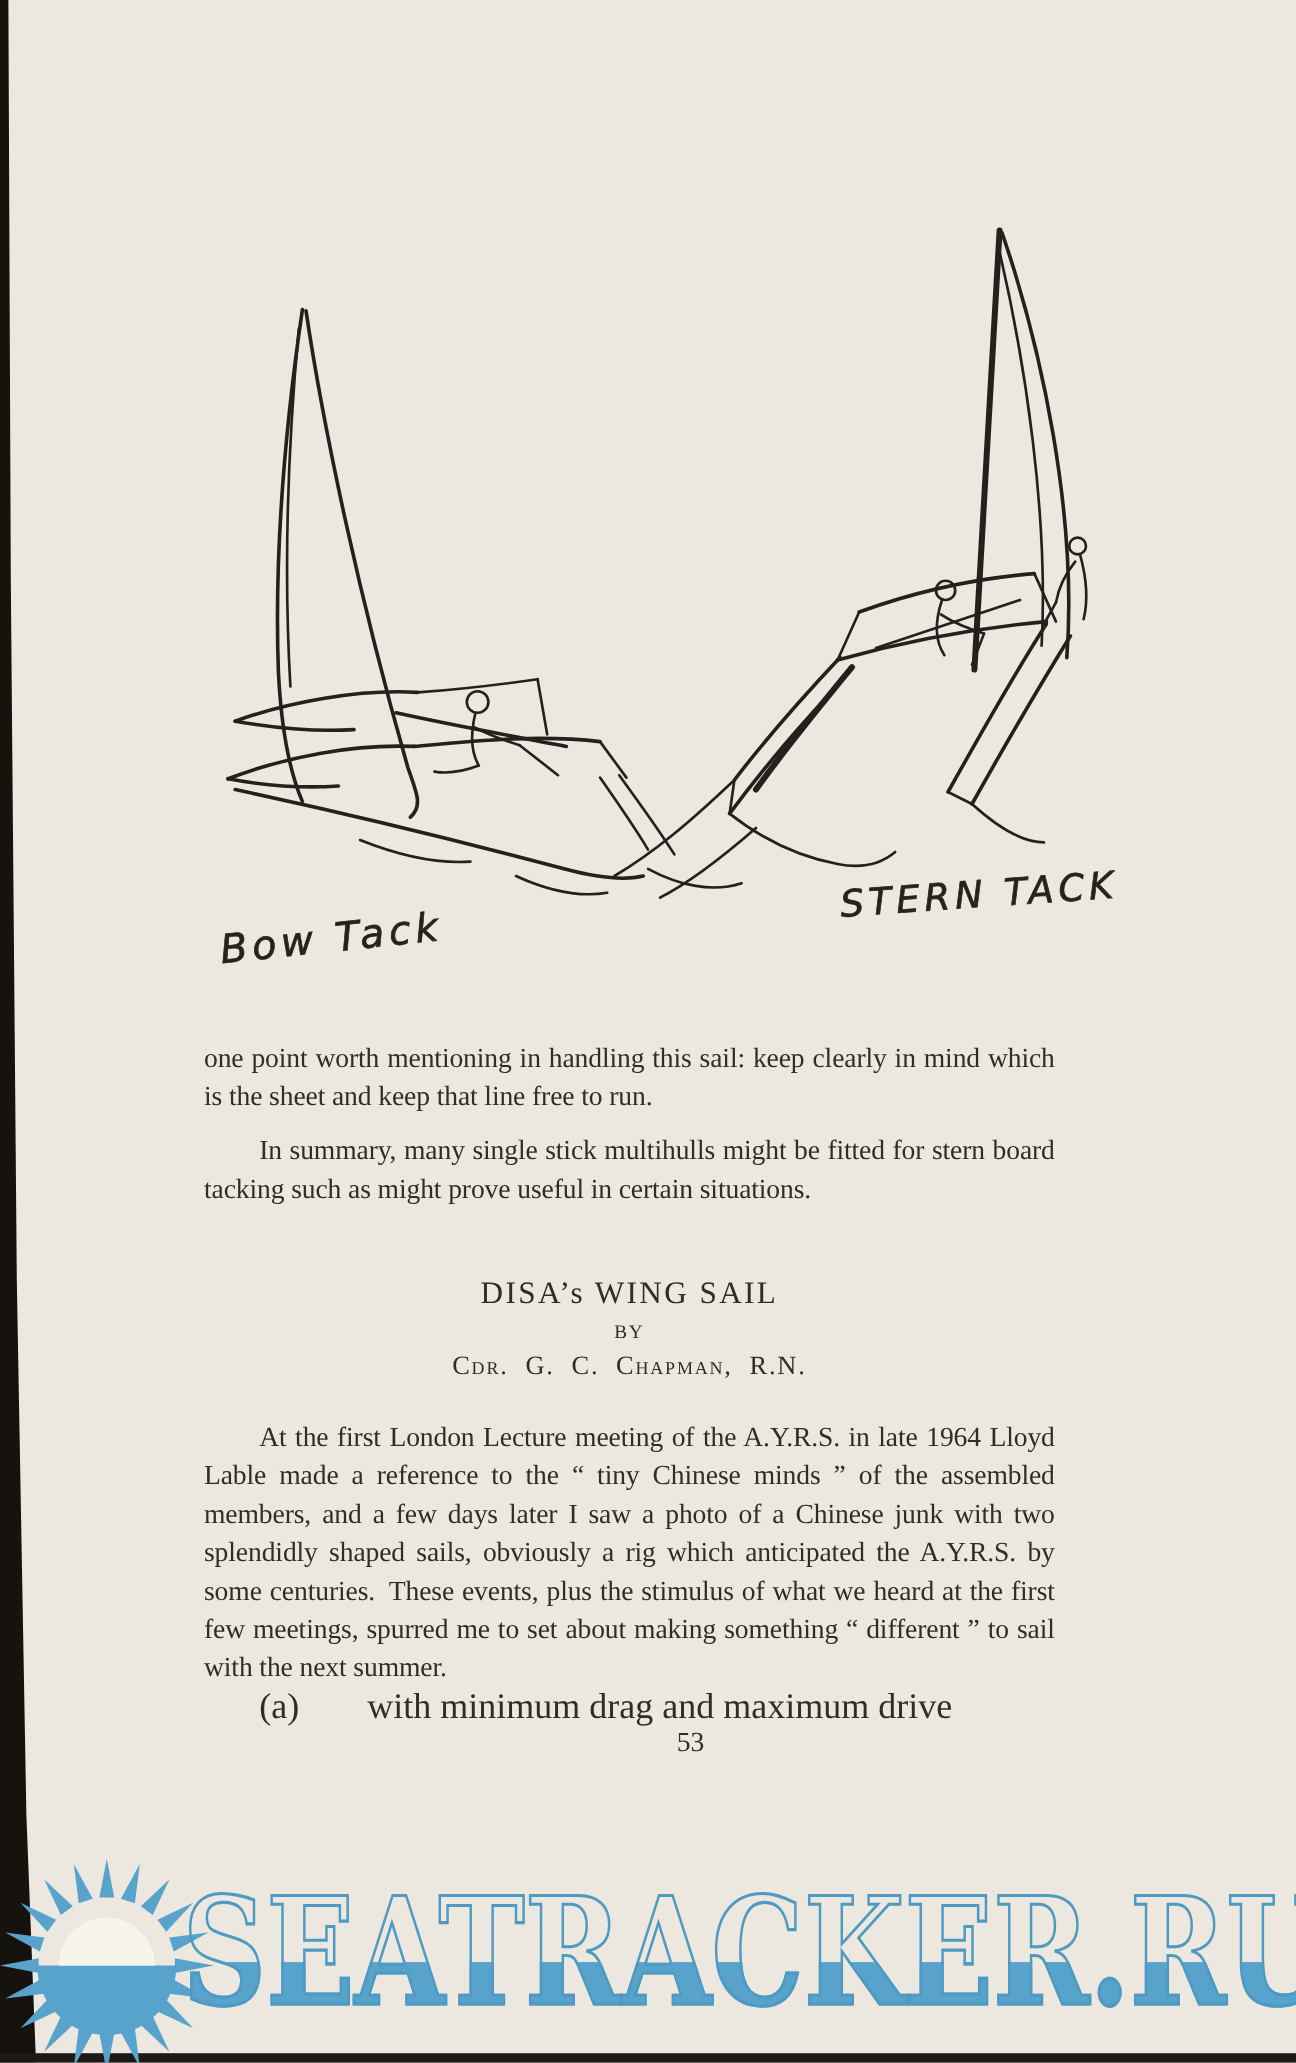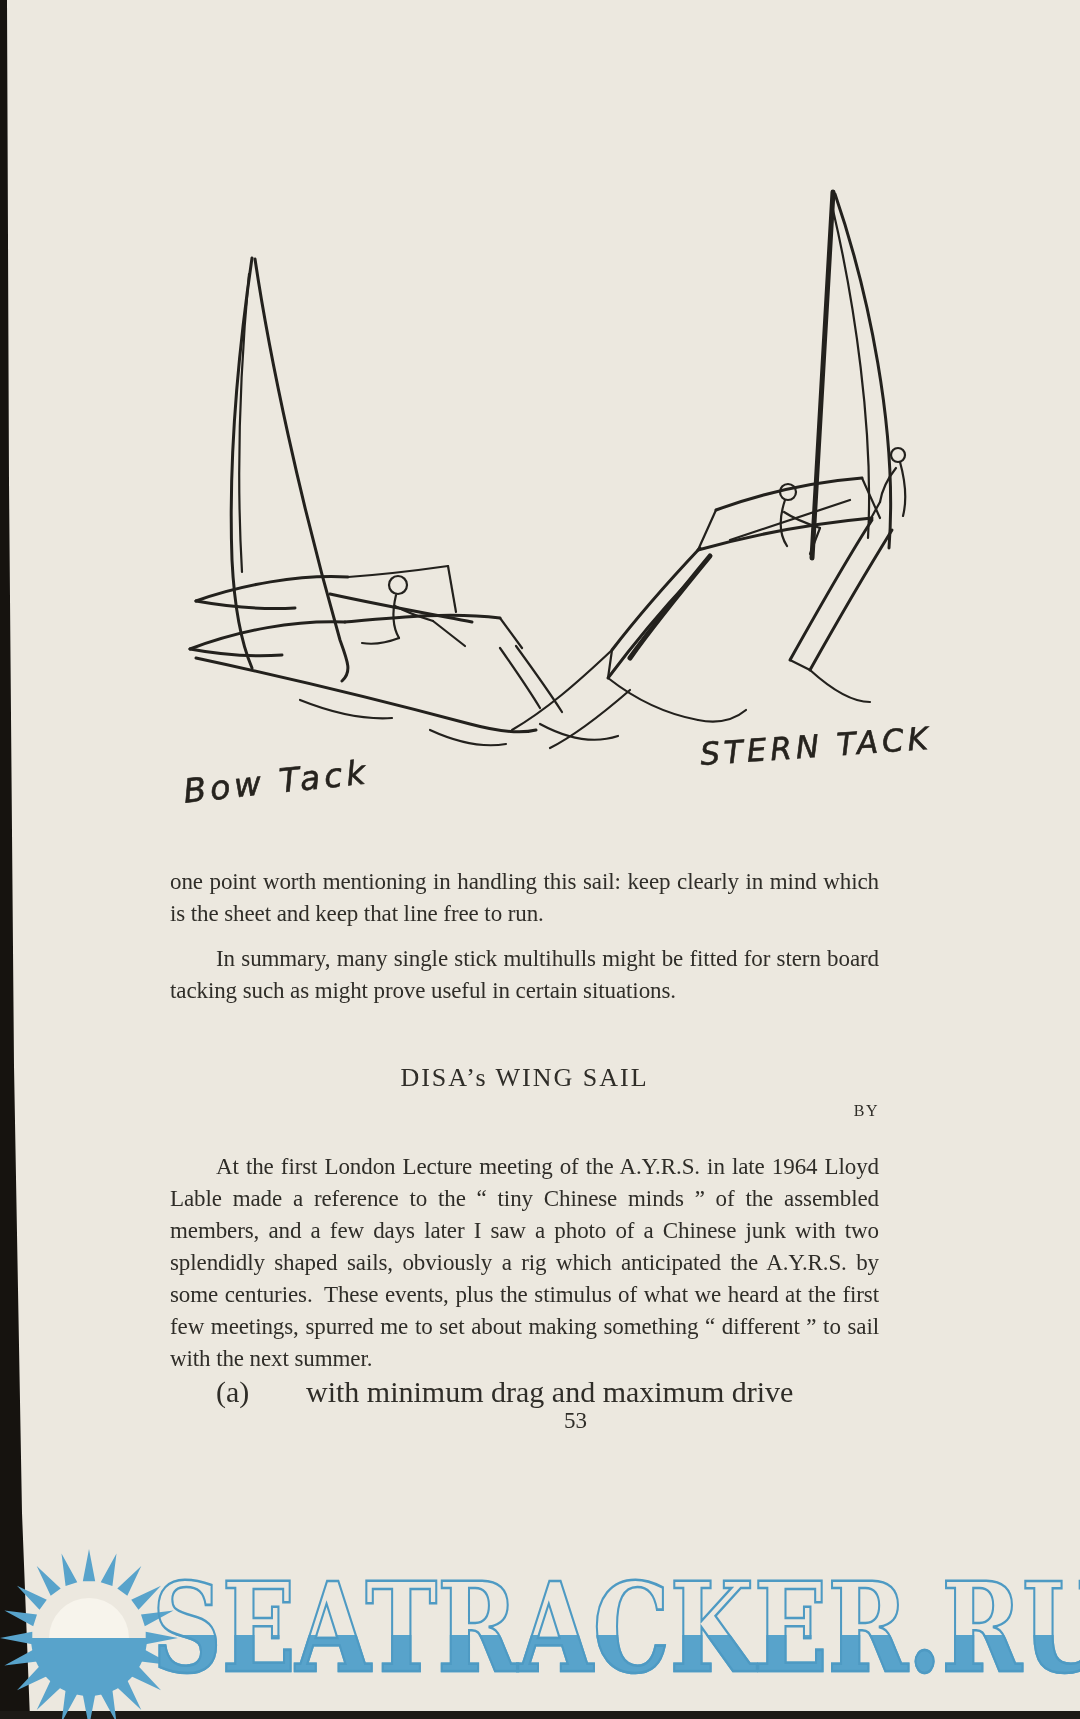--- a/index.html
+++ b/index.html
@@ -38,21 +38,21 @@
   .textcol{position:absolute;left:170px;top:866px;width:709px;z-index:2;}
   p.body{
     margin:0;font-size:23px;line-height:32px;text-align:justify;
     letter-spacing:-0.1px;
   }
   p.body + p.body{margin-top:13px;}
   .indent{text-indent:46px;}
   .it{}
   .heading{margin-top:56px;text-align:center;}
   .heading .title{font-size:26px;letter-spacing:2px;}
-  .heading .byline{font-size:16px;letter-spacing:1.5px;margin-top:9px;text-align:right;}
+  .heading .byline{font-size:16px;letter-spacing:1.5px;margin-top:9px;}
   .heading .author{
     font-size:22px;font-variant:small-caps;letter-spacing:1.5px;
     word-spacing:7px;margin-top:5px;
   }
   .article-start{margin-top:31px !important;}
   p.list{
     margin:1px 0 0 0;font-size:30px;line-height:32px;padding-left:46px;
   }
   p.list .marker{display:inline-block;width:90px;}
   .pagenum{
@@ -148,20 +148,21 @@
 <div class="hand label-bow">Bow Tack</div>
 <div class="hand label-stern">STERN TACK</div>
 
 <div class="textcol">
   <p class="body">one point worth mentioning in handling this sail: keep clearly in mind which is the sheet and keep that line free to run.</p>
   <p class="body indent">In summary, many single stick multihulls might be fitted for stern board tacking such as might prove useful in certain situations.</p>
 
   <div class="heading">
     <div class="title"><span class="it">DISA’s</span><span> WING SAIL</span></div>
     <div class="byline">BY</div>
+    <div class="author">Cdr. G. C. Chapman, R.N.</div>
   </div>
 
   <p class="body indent article-start">At the first London Lecture meeting of the A.Y.R.S. in late 1964 Lloyd Lable made a reference to the “ tiny Chinese minds ” of the assembled members, and a few days later I saw a photo of a Chinese junk with two splendidly shaped sails, obviously a rig which anticipated the A.Y.R.S. by some centuries. These events, plus the stimulus of what we heard at the first few meetings, spurred me to set about making something “ different ” to sail with the next summer.</p>
 
 
   <p class="list"><span class="marker">(a)</span><span>with minimum drag and maximum drive</span></p>
 
   <div class="pagenum">53</div>
 </div>
 

